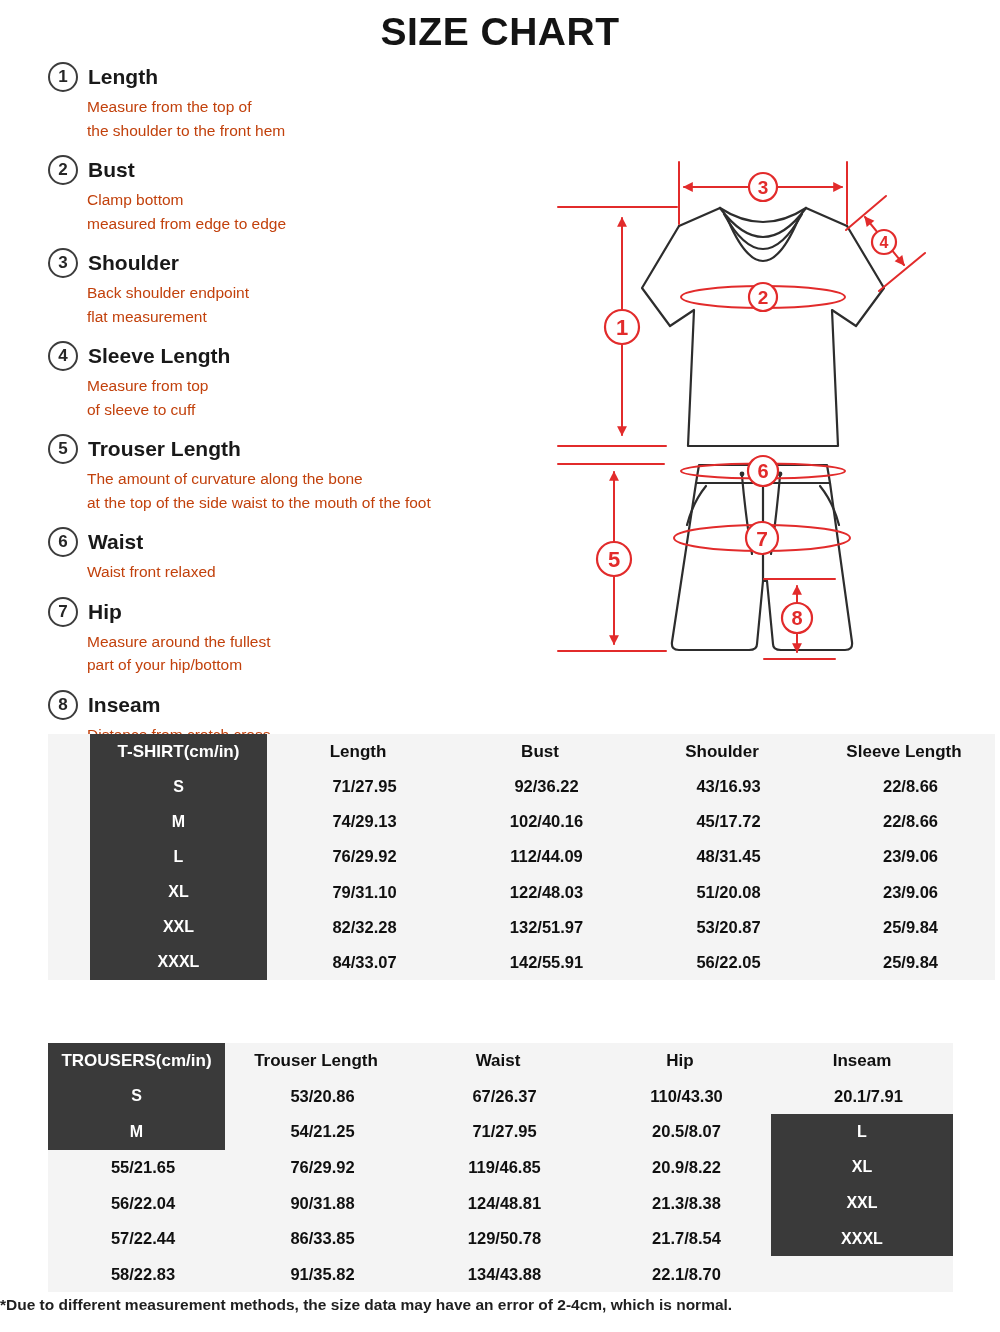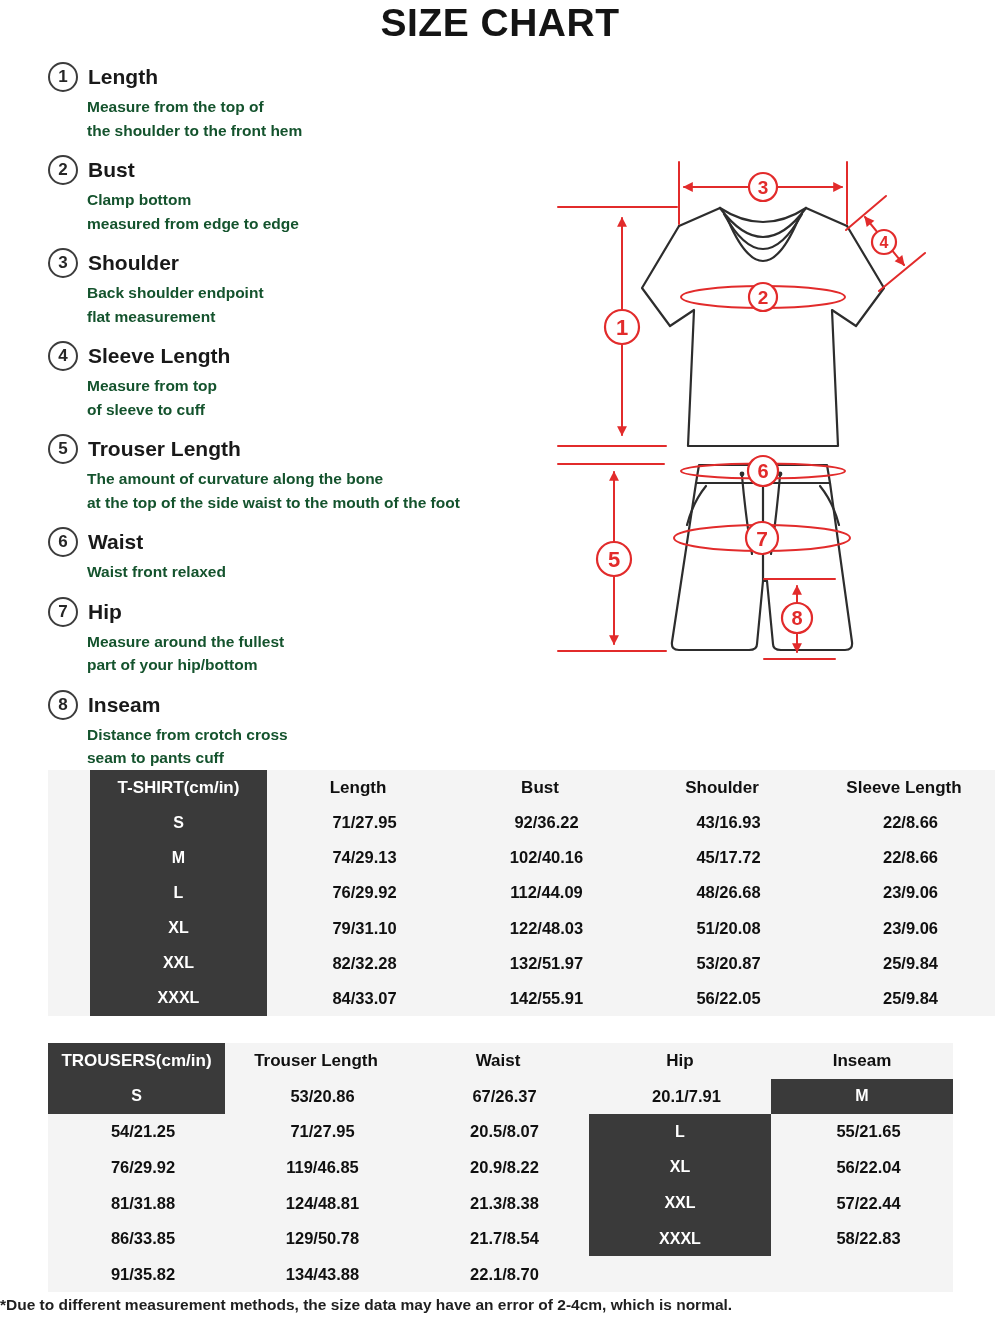--- a/index.html
+++ b/index.html
@@ -1,39 +1,39 @@
 <!DOCTYPE html>
 <html><head>
 <meta charset="utf-8">
 <style>
   html,body{margin:0;padding:0;background:#ffffff;}
   body{width:1000px;height:1332px;position:relative;font-family:"Liberation Sans",sans-serif;overflow:hidden;}
 
-  .page-title{position:absolute;top:1px;left:0;width:1000px;text-align:center;
+  .page-title{position:absolute;top:10px;left:0;width:1000px;text-align:center;
     font-size:39px;font-weight:bold;color:#141414;letter-spacing:0.5px;}
 
   
   .legend{position:absolute;left:48px;top:62px;width:505px;}
   .legend-item{margin-bottom:13px;}
   .legend-head{display:flex;align-items:center;}
   .num-circle{width:26px;height:26px;border:2.5px solid #3c3c3c;border-radius:50%;
     display:inline-flex;align-items:center;justify-content:center;
     font-size:17px;font-weight:bold;color:#262626;margin-right:10px;flex:0 0 auto;}
   .legend-title{font-size:21px;font-weight:bold;color:#191919;line-height:28px;}
-  .legend-desc{margin-left:39px;margin-top:3px;font-size:15.5px;font-weight:bold;
-    color:#14532d;line-height:23.5px;white-space:pre-line;}
+  .legend-desc{margin-left:39px;margin-top:3px;font-size:15.5px;font-weight:normal;
+    color:#c2410c;line-height:23.5px;white-space:pre-line;}
 
   
   .diagram{position:absolute;left:530px;top:150px;width:450px;height:540px;}
 
   
   .size-table{position:absolute;left:48px;width:905px;display:grid;
     grid-template-columns:177px repeat(4,1fr);grid-template-rows:repeat(7,1fr);
     background:#f4f4f4;}
-  #table-0{top:770px;height:246px;padding-left:42px;}
+  #table-0{top:734px;height:246px;padding-left:42px;}
   #table-1{top:1043px;height:249px;}
   .cell{display:flex;align-items:center;justify-content:center;}
   .label-cell{background:#3a3a3a;color:#ffffff;font-weight:bold;font-size:16px;}
   .table-name{font-size:17px;}
   .col-header{font-weight:bold;font-size:17px;color:#101010;}
   .data-cell{font-weight:bold;font-size:16.5px;color:#101010;margin-left:13px;}
 
   .footnote{position:absolute;top:1296px;left:0;width:1000px;text-align:left;
     font-size:15.5px;font-weight:bold;color:#1f1f1f;}
 
@@ -207,21 +207,21 @@
     <div class="cell data-cell">43/16.93</div>
     <div class="cell data-cell">22/8.66</div>
     <div class="cell label-cell">M</div>
     <div class="cell data-cell">74/29.13</div>
     <div class="cell data-cell">102/40.16</div>
     <div class="cell data-cell">45/17.72</div>
     <div class="cell data-cell">22/8.66</div>
     <div class="cell label-cell">L</div>
     <div class="cell data-cell">76/29.92</div>
     <div class="cell data-cell">112/44.09</div>
-    <div class="cell data-cell">48/26.68</div>
+    <div class="cell data-cell">48/31.45</div>
     <div class="cell data-cell">23/9.06</div>
     <div class="cell label-cell">XL</div>
     <div class="cell data-cell">79/31.10</div>
     <div class="cell data-cell">122/48.03</div>
     <div class="cell data-cell">51/20.08</div>
     <div class="cell data-cell">23/9.06</div>
     <div class="cell label-cell">XXL</div>
     <div class="cell data-cell">82/32.28</div>
     <div class="cell data-cell">132/51.97</div>
     <div class="cell data-cell">53/20.87</div>
@@ -234,33 +234,34 @@
   </div>
 <div class="size-table" id="table-1">
     <div class="cell label-cell table-name">TROUSERS(cm/in)</div>
     <div class="cell col-header">Trouser Length</div>
     <div class="cell col-header">Waist</div>
     <div class="cell col-header">Hip</div>
     <div class="cell col-header">Inseam</div>
     <div class="cell label-cell">S</div>
     <div class="cell data-cell">53/20.86</div>
     <div class="cell data-cell">67/26.37</div>
+    <div class="cell data-cell">110/43.30</div>
     <div class="cell data-cell">20.1/7.91</div>
     <div class="cell label-cell">M</div>
     <div class="cell data-cell">54/21.25</div>
     <div class="cell data-cell">71/27.95</div>
     <div class="cell data-cell">20.5/8.07</div>
     <div class="cell label-cell">L</div>
     <div class="cell data-cell">55/21.65</div>
     <div class="cell data-cell">76/29.92</div>
     <div class="cell data-cell">119/46.85</div>
     <div class="cell data-cell">20.9/8.22</div>
     <div class="cell label-cell">XL</div>
     <div class="cell data-cell">56/22.04</div>
-    <div class="cell data-cell">81/31.88</div>
+    <div class="cell data-cell">90/31.88</div>
     <div class="cell data-cell">124/48.81</div>
     <div class="cell data-cell">21.3/8.38</div>
     <div class="cell label-cell">XXL</div>
     <div class="cell data-cell">57/22.44</div>
     <div class="cell data-cell">86/33.85</div>
     <div class="cell data-cell">129/50.78</div>
     <div class="cell data-cell">21.7/8.54</div>
     <div class="cell label-cell">XXXL</div>
     <div class="cell data-cell">58/22.83</div>
     <div class="cell data-cell">91/35.82</div>

